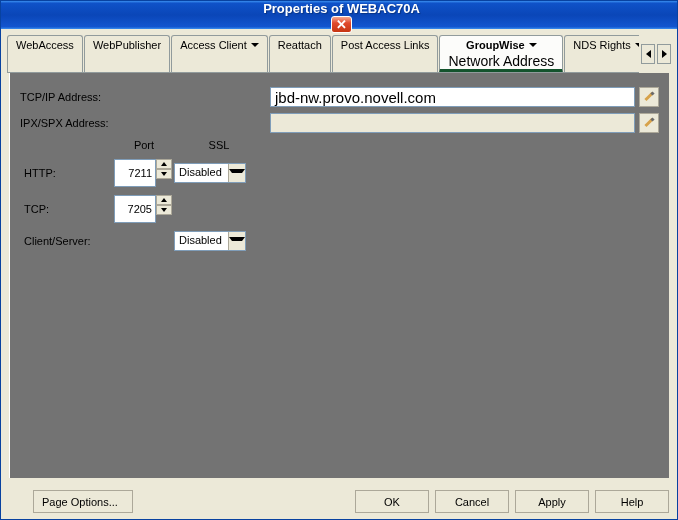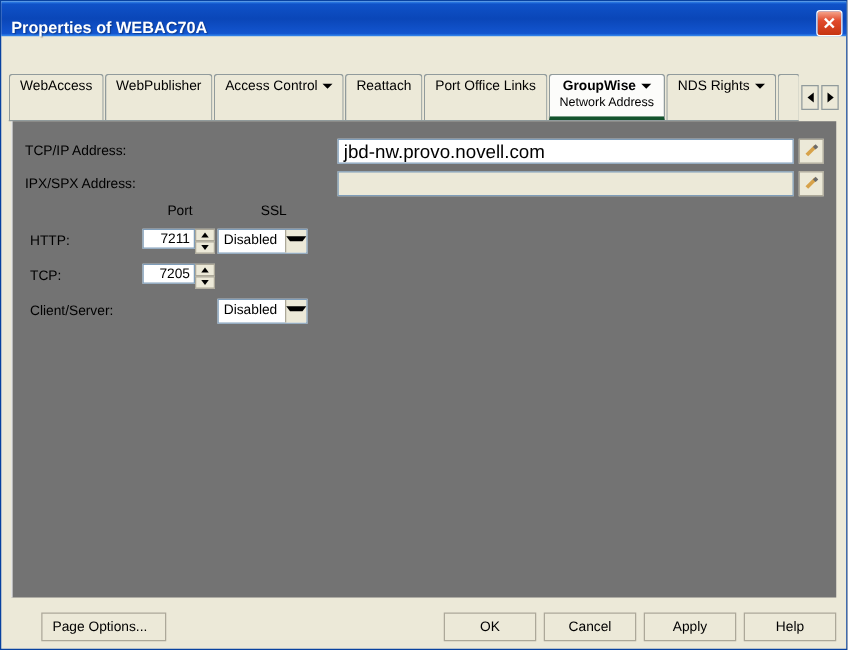--- a/index.html
+++ b/index.html
@@ -8,39 +8,38 @@
 .window {
   width: 678px; height: 520px;
   border: 1px solid #0842a0;
   background: #ece9d8;
   display: flex; flex-direction: column;
 }
 
 .titlebar {
   height: 28px;
   background: linear-gradient(to bottom, #3a8ef0 0%, #0f52c8 8%, #0a46b8 50%, #1355cf 92%, #3a8ef0 100%);
-  display: flex; align-items: flex-end; justify-content: space-between;
+  display: flex; align-items: center; justify-content: space-between;
   padding: 0 3px 0 8px;
-  color: #fff; font-weight: bold; font-size: 13px;
+  color: #fff; font-weight: bold; font-size: 13px; flex-direction: column;
 }
 .titlebar .title { text-shadow: 1px 1px 1px rgba(0,0,0,0.3); }
 .close-btn {
   width: 21px; height: 21px;
   background: linear-gradient(to bottom, #f6a88f, #e14a2c 40%, #c63511);
   border: 1px solid #fff; border-radius: 3px;
   color: #fff; font-weight: bold; font-size: 13px;
   display: flex; align-items: center; justify-content: center;
   cursor: pointer;
 }
 
 .tabbar-wrap {
   display: flex; align-items: center;
   padding: 6px 6px 0 6px;
   gap: 0;
-  margin-top: 24px;
 }
 .tabbar {
   flex: 1; display: flex; overflow: hidden;
   border-bottom: 1px solid #919b9c;
   height: 38px;
 }
 .tab {
   border: 1px solid #919b9c;
   border-bottom: none;
   background: #ece9d8;
@@ -54,21 +53,21 @@
   border-top-left-radius: 3px; border-top-right-radius: 3px;
 }
 .tab.active {
   background: #fcfcfa;
   font-weight: bold;
   z-index: 2;
   border-bottom: 4px solid #14532d;
   margin-bottom: -1px;
 }
 .tab .label-row { display: flex; align-items: center; gap: 4px; }
-.tab .subtab { font-weight: normal; font-size: 10px; margin-top: 2px; }
+.tab .subtab { font-weight: normal; font-size: 14px; margin-top: 2px; }
 .tab-tri {
   width: 0; height: 0;
   border-left: 4px solid transparent;
   border-right: 4px solid transparent;
   border-top: 4px solid #000;
   display: inline-block;
 }
 .tab-nav {
   display: flex; gap: 2px; margin-left: 2px; margin-bottom: 1px; align-items:center;
 }
@@ -111,21 +110,21 @@
 .grid {
   display: grid;
   grid-template-columns: 90px 60px 90px;
   row-gap: 8px;
   align-items: center;
   margin-left: 4px;
 }
 .grid .hdr { text-align: center; }
 .spinner { display: flex; }
 .spinner input {
-  width: 42px; height: 16px; text-align: right;
+  width: 42px; height: 28px; text-align: right;
   border: 1px solid #7f9db9; padding: 2px 3px; font-size: 11px;
 }
 .spin-btns { display: flex; flex-direction: column; }
 .spin-btns div {
   width: 16px; height: 10px; border: 1px solid #aca899; background: #ece9d8;
   display: flex; align-items: center; justify-content: center; cursor: pointer;
 }
 .tri-up { width:0;height:0;border-left:3px solid transparent;border-right:3px solid transparent;border-bottom:4px solid #000; }
 .tri-dn { width:0;height:0;border-left:3px solid transparent;border-right:3px solid transparent;border-top:4px solid #000; }
 
@@ -183,32 +182,32 @@
             <span>WebAccess</span>
           </div>
       </div>
       <div class="tab">
         <div class="label-row">
             <span>WebPublisher</span>
           </div>
       </div>
       <div class="tab">
         <div class="label-row">
-            <span>Access Control</span>
+            <span>Access Client</span>
             <span class="tab-tri"></span>
           </div>
       </div>
       <div class="tab">
         <div class="label-row">
             <span>Reattach</span>
           </div>
       </div>
       <div class="tab">
         <div class="label-row">
-            <span>Port Office Links</span>
+            <span>Post Access Links</span>
           </div>
       </div>
       <div class="tab active">
         <div class="label-row">
             <span>GroupWise</span>
             <span class="tab-tri"></span>
           </div>
         <div class="subtab">Network Address</div>
       </div>
       <div class="tab">

